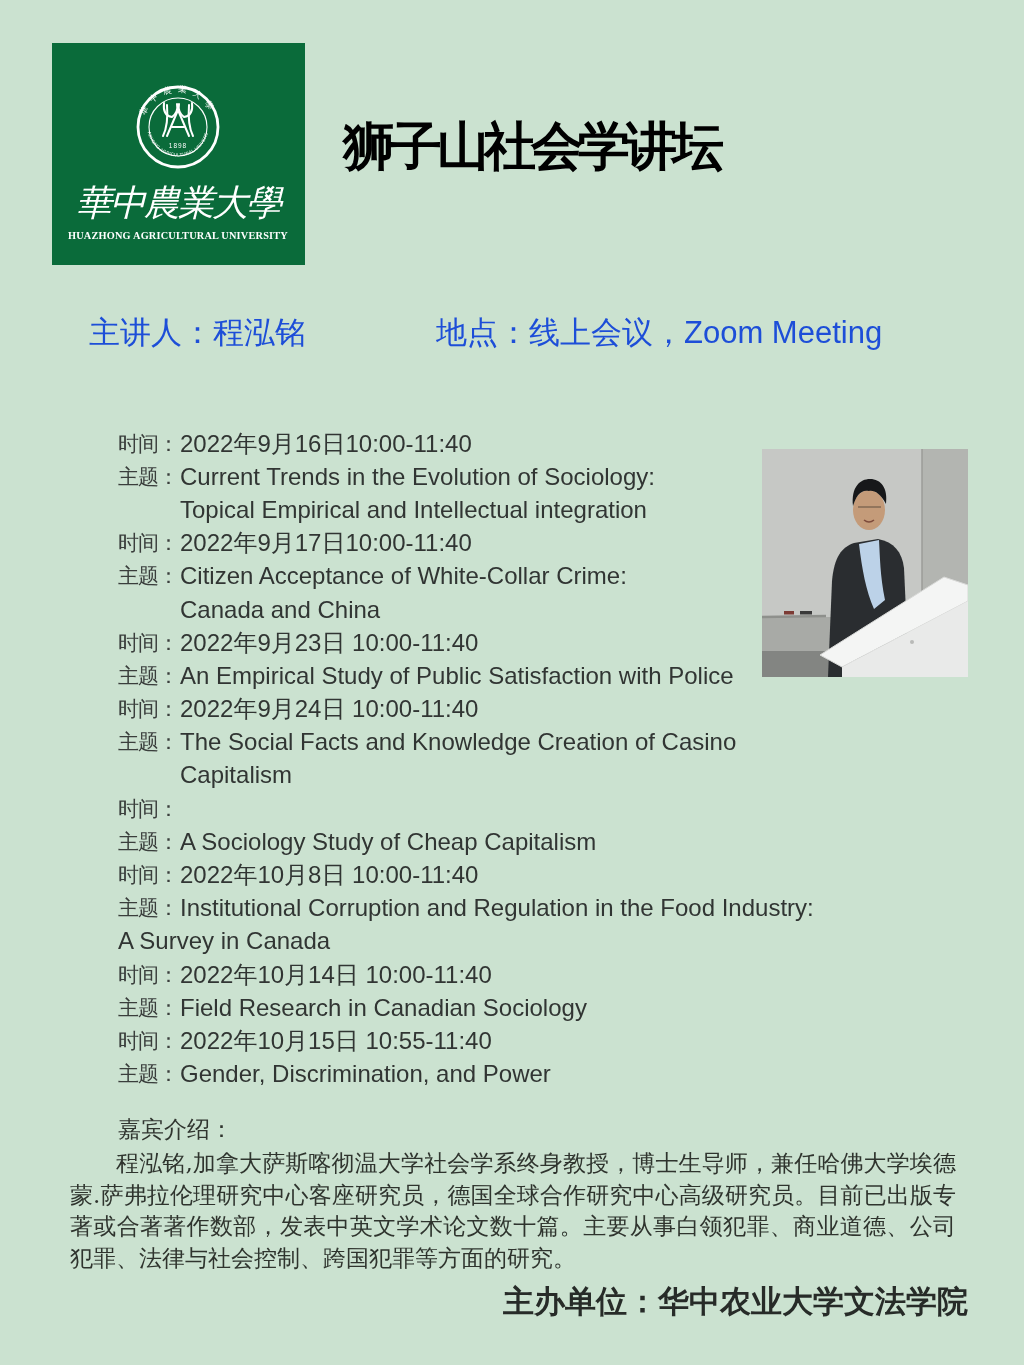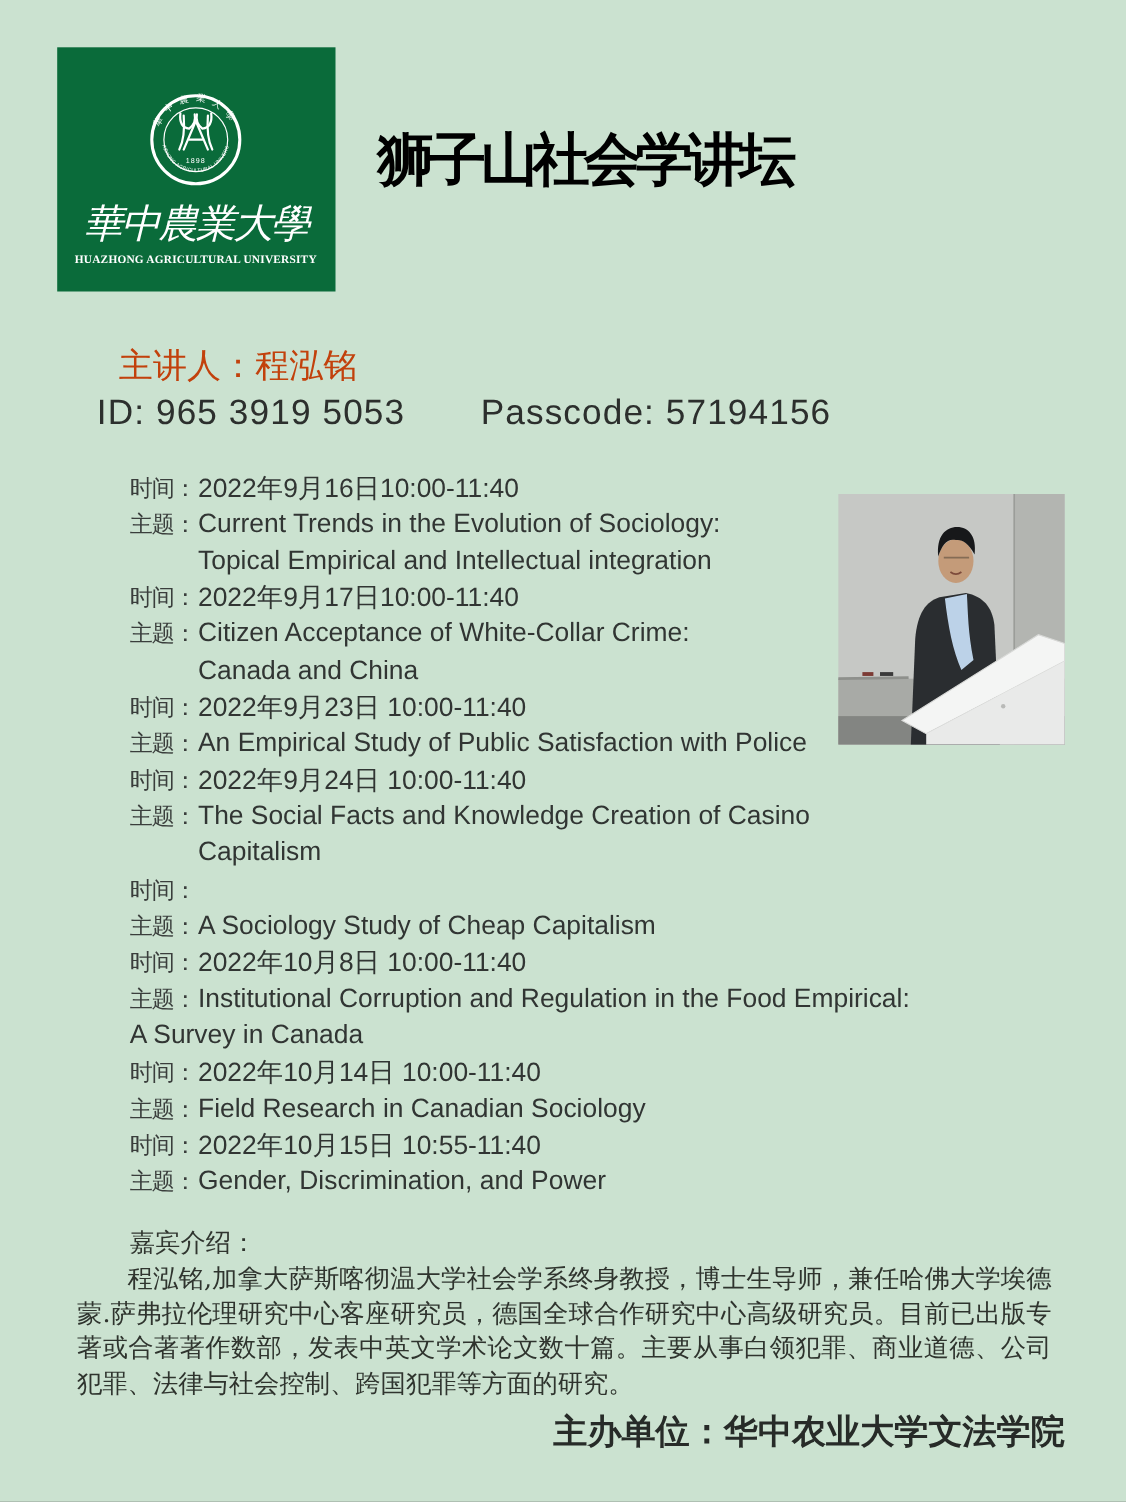--- a/index.html
+++ b/index.html
@@ -30,22 +30,22 @@
     width: 660px;
     font-size: 52px;
     font-weight: bold;
     letter-spacing: -5px;
     color: #000000;
     white-space: nowrap;
     line-height: 1.1;
   }
 
   
-  .info-line1 { position: absolute; left: 108px; top: 312px; width: 900px; height: 40px;
-    font-size: 31px; font-weight: 500; color: #c2410c; white-space: nowrap; }
+  .info-line1 { position: absolute; left: 89px; top: 312px; width: 900px; height: 40px;
+    font-size: 31px; font-weight: 500; color: #1d4ed8; white-space: nowrap; }
   .info-line1 .location-group { position: absolute; left: 347px; top: 0; }
   .info-line2 { position: absolute; left: 88px; top: 356px; width: 900px; height: 42px;
     font-size: 32px; font-weight: 500; color: #2c2f2d; letter-spacing: 1px; white-space: nowrap; }
   .info-line2 .passcode-group { position: absolute; left: 349px; top: 0; }
 
   
   .schedule {
     position: absolute;
     left: 86px; top: 427px;
     width: 880px;
@@ -117,26 +117,25 @@
       <text x="126" y="196" fill="#ffffff" font-size="10.3" font-weight="bold" text-anchor="middle" letter-spacing="0.2" font-family="Liberation Serif, serif">HUAZHONG AGRICULTURAL UNIVERSITY</text>
     </svg>
   </div>
 
   <div class="forum-title">狮子山社会学讲坛</div>
 
   <div class="info-line1">
     <span class="speaker-group">
       <span>主讲人：</span><span>程泓铭</span>
     </span>
-  </div>
-
-  <div class="info-line2">
-    <span>ID: 965 3919 5053</span>
-    <span class="passcode-group">Passcode: 57194156</span>
-  </div>
+    <span class="location-group">
+      <span>地点：</span><span>线上会议，Zoom Meeting</span>
+    </span>
+  </div>
+
 
   <div class="schedule">
     <div class="srow">
         <span class="slabel">时间：</span>
         <span class="stext">2022年9月16日10:00-11:40</span>
       </div>
     <div class="srow">
         <span class="slabel">主题：</span>
         <span class="stext">Current Trends in the Evolution of Sociology:</span>
       </div>
@@ -179,21 +178,21 @@
     <div class="srow">
         <span class="slabel">主题：</span>
         <span class="stext">A Sociology Study of Cheap Capitalism</span>
       </div>
     <div class="srow">
         <span class="slabel">时间：</span>
         <span class="stext">2022年10月8日 10:00-11:40</span>
       </div>
     <div class="srow">
         <span class="slabel">主题：</span>
-        <span class="stext">Institutional Corruption and Regulation in the Food Empirical:</span>
+        <span class="stext">Institutional Corruption and Regulation in the Food Industry:</span>
       </div>
     <div class="srow">
         <span class="stext">A Survey in Canada</span>
       </div>
     <div class="srow">
         <span class="slabel">时间：</span>
         <span class="stext">2022年10月14日 10:00-11:40</span>
       </div>
     <div class="srow">
         <span class="slabel">主题：</span>

